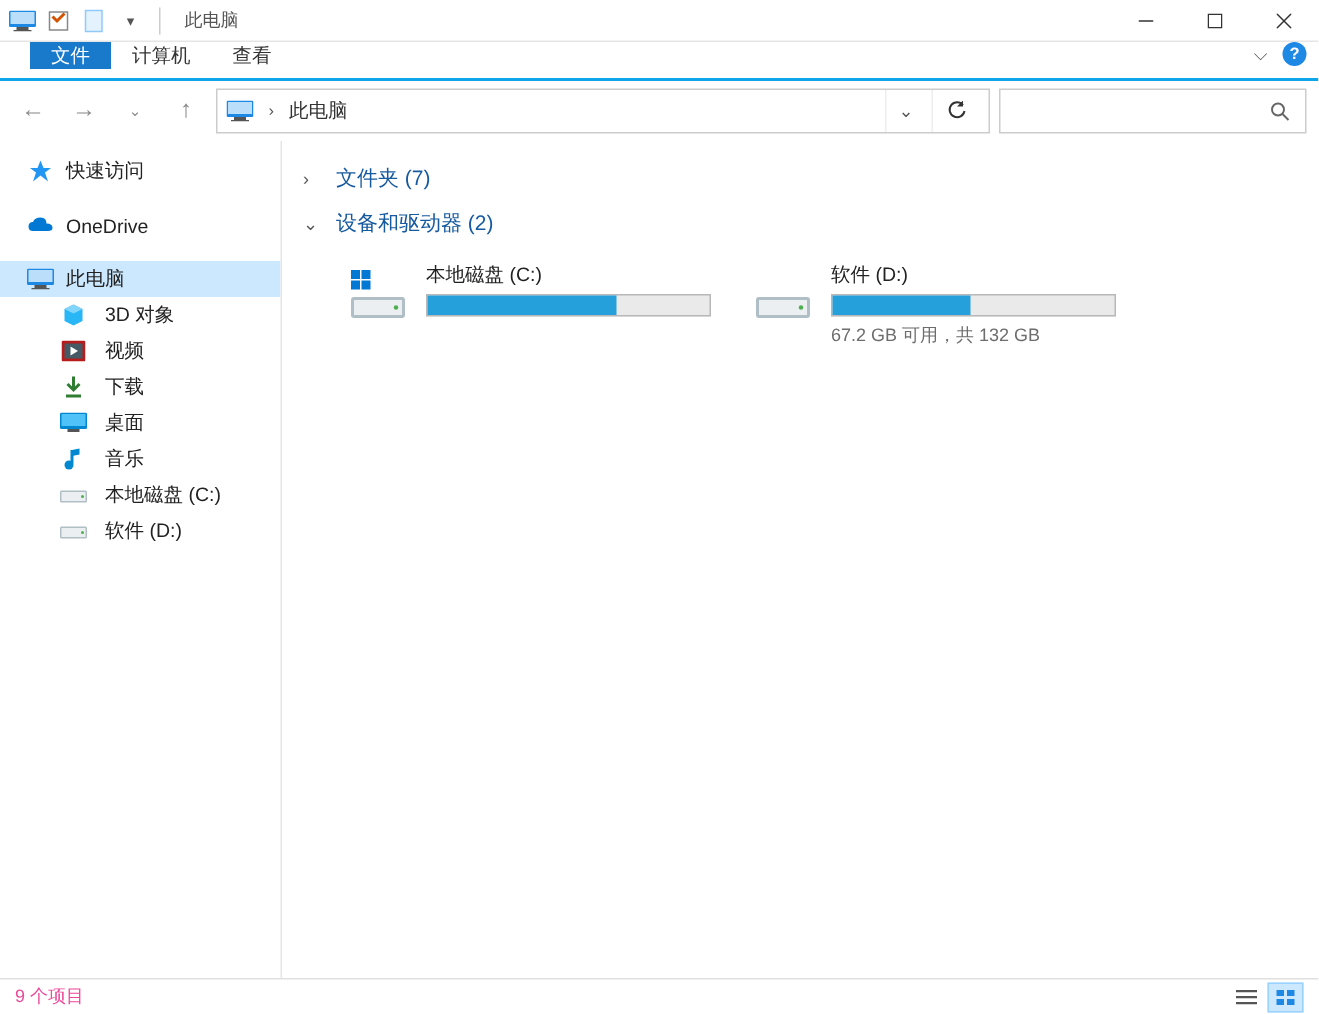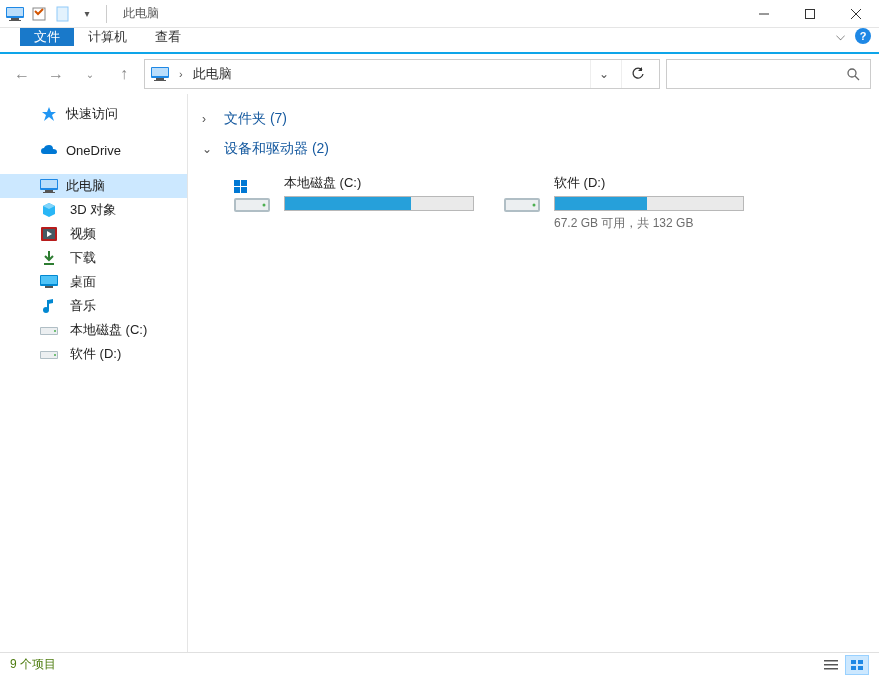--- a/index.html
+++ b/index.html
@@ -31,41 +31,41 @@
 .address-right { margin-left: auto; display: flex; align-items: center; gap: 4px; }
 .address-drop { color: #555; padding: 0 8px; height: 28px; display: flex; align-items: center; border-left: 1px solid #eee; }
 .refresh-box { border-left: 1px solid #eee; width: 32px; height: 28px; display: flex; align-items: center; justify-content: center; color: #333; }
 .searchbox { width: 205px; height: 30px; border: 1px solid #ccc; display: flex; align-items: center; justify-content: flex-end; padding: 0 10px; color: #666; }
 
 
 .body { flex: 1; display: flex; min-height: 0; }
 
 
 .sidebar { width: 188px; border-right: 1px solid #e5e5e5; padding-top: 8px; overflow-y: auto; }
-.side-item { height: 24px; display: flex; align-items: center; gap: 8px; padding-left: 40px; font-size: 13px; color: #222; cursor: default; }
+.side-item { height: 24px; display: flex; align-items: center; gap: 8px; padding-left: 18px; font-size: 13px; color: #222; cursor: default; }
 .side-item.selected { background: #cce8ff; }
 .side-item.indent { padding-left: 40px; gap: 12px; }
 .side-spacer { height: 12px; }
 .side-icon { width: 18px; height: 16px; display: flex; align-items: center; justify-content: center; }
 
 
 .content { flex: 1; padding: 10px 14px; overflow: auto; }
 .group-header { display: flex; align-items: center; gap: 8px; color: #15599f; font-size: 14px; padding: 6px 0; cursor: default; }
 .group-chevron { color: #555; font-size: 12px; width: 14px; }
 .drives { display: flex; gap: 20px; margin: 6px 0 0 24px; flex-wrap: wrap; }
 .drive { width: 250px; display: flex; align-items: flex-start; gap: 10px; padding: 4px; cursor: default; }
 .drive-icon { width: 44px; height: 44px; display: flex; align-items: center; justify-content: center; }
 .drive-info { flex: 1; }
 .drive-name { font-size: 13px; color: #222; margin-bottom: 4px; }
 .drive-bar { width: 190px; height: 15px; border: 1px solid #b8b8b8; background: #eaeaea; position: relative; margin-bottom: 4px; }
 .drive-bar-fill { height: 100%; background: #26a0da; }
 .drive-free { font-size: 12px; color: #6d6d6d; }
 
 
-.statusbar { height: 24px; border-top: 1px solid #e0e0e0; display: flex; align-items: center; padding: 0 10px; font-size: 12px; color: #4d7c0f; }
+.statusbar { height: 24px; border-top: 1px solid #e0e0e0; display: flex; align-items: center; padding: 0 10px; font-size: 12px; color: #ec4899; }
 .status-right { margin-left: auto; display: flex; gap: 2px; }
 .view-btn { width: 24px; height: 20px; display: flex; align-items: center; justify-content: center; color: #555; border: 1px solid transparent; }
 .view-btn.active { background: #cce8ff; border-color: #99d1ff; }
 
 svg { display: block; }
 </style>
 </head>
 <body>
 
 <div class="titlebar">

